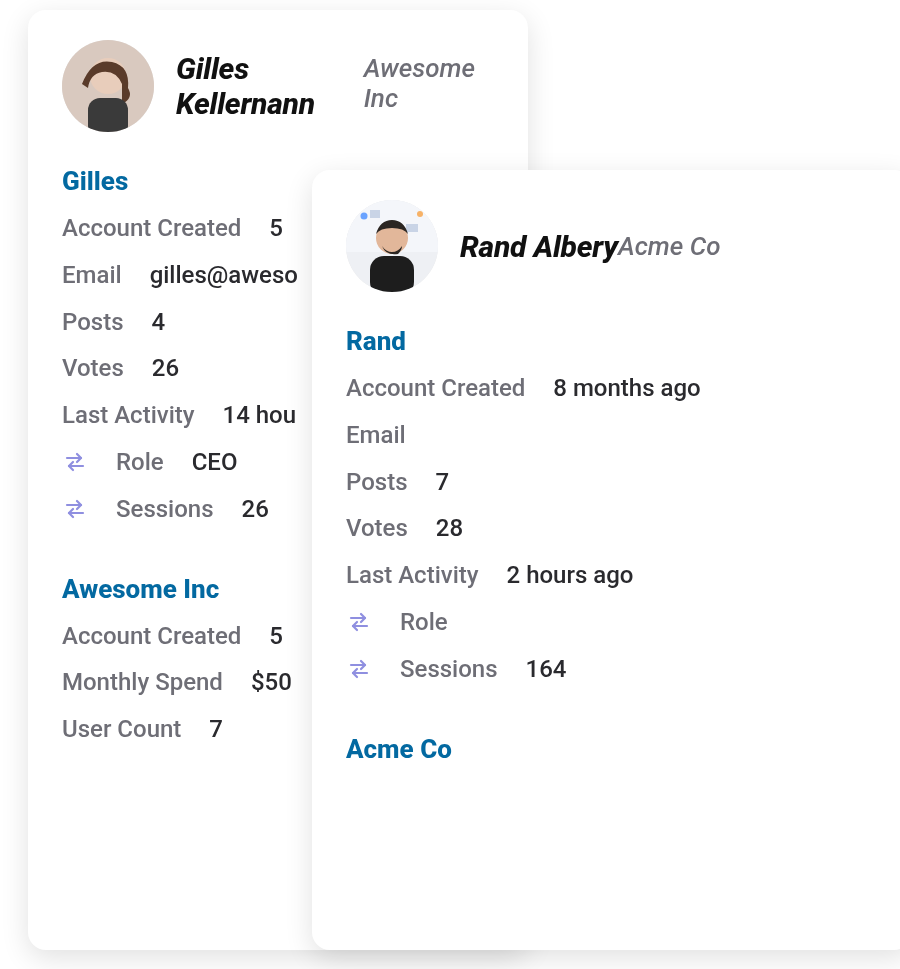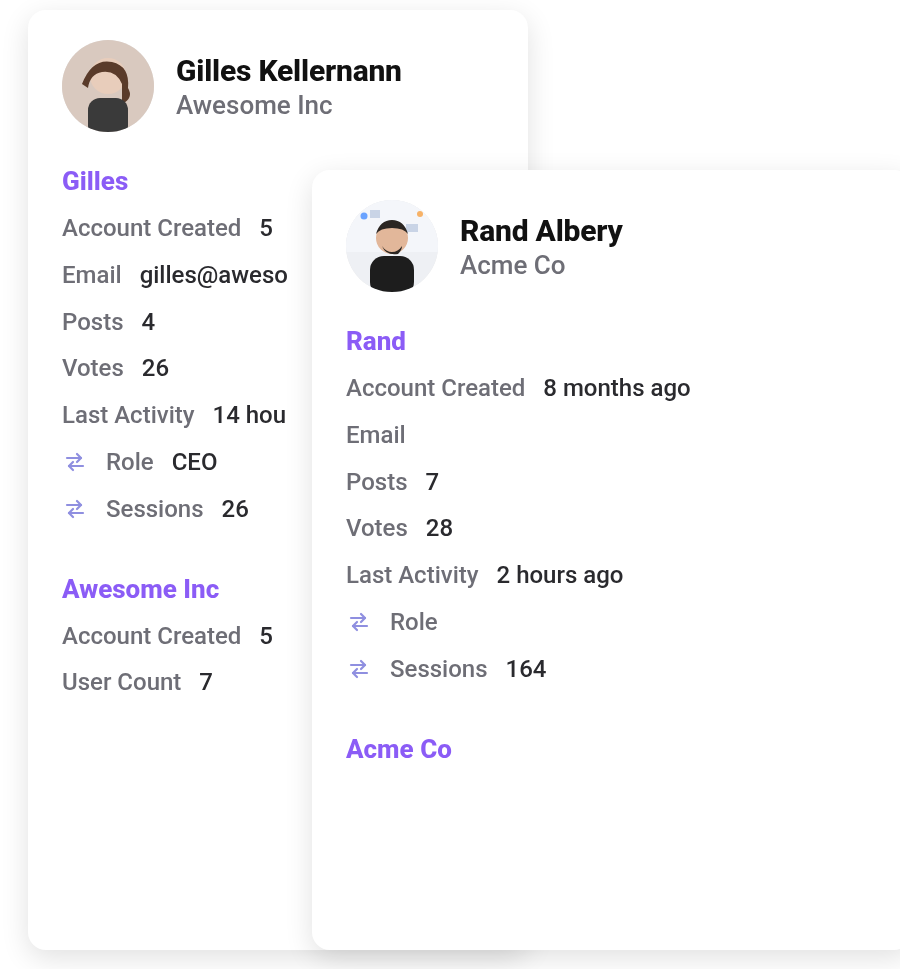--- a/index.html
+++ b/index.html
@@ -42,46 +42,46 @@
     gap: 22px;
     margin-bottom: 34px;
   }
   .avatar {
     width: 92px; height: 92px;
     border-radius: 50%;
     flex: 0 0 auto;
     background: #e5e5e5;
     display: block;
   }
-  .title-block { display: flex; flex-direction: column; }
+  .title-block { display: flex; flex-direction: row; font-style: italic; }
   .name {
     font-size: 30px;
     font-weight: 800;
     letter-spacing: -0.2px;
     color: #111;
   }
   .company {
     font-size: 26px;
     color: #6e6e76;
     margin-top: 2px;
     font-weight: 500;
   }
   .section-title {
     font-size: 26px;
     font-weight: 800;
-    color: #8b5cf6;
+    color: #0369a1;
     margin: 10px 0 14px 0;
   }
   .row {
     display: flex;
     align-items: center;
     font-size: 24px;
     line-height: 1.2;
     margin: 18px 0;
-    gap: 18px;
+    gap: 28px;
     white-space: nowrap;
   }
   .row .icon-slot {
     width: 26px; height: 26px;
     display: inline-flex;
     align-items: center; justify-content: center;
     flex: 0 0 auto;
   }
   .row .label {
     color: #6e6e76;
@@ -169,20 +169,24 @@
       <span class="label">Sessions</span>
       <span class="value">26</span>
     </div>
 
     <div class="spacer"></div>
     <div class="section-title">Awesome Inc</div>
 
     <div class="row">
       <span class="label">Account Created</span>
       <span class="value">5</span>
+    </div>
+    <div class="row">
+      <span class="label">Monthly Spend</span>
+      <span class="value">$50</span>
     </div>
     <div class="row">
       <span class="label">User Count</span>
       <span class="value">7</span>
     </div>
   </div>
 
   <div class="card card-front">
     <div class="header">
       <span class="avatar">

